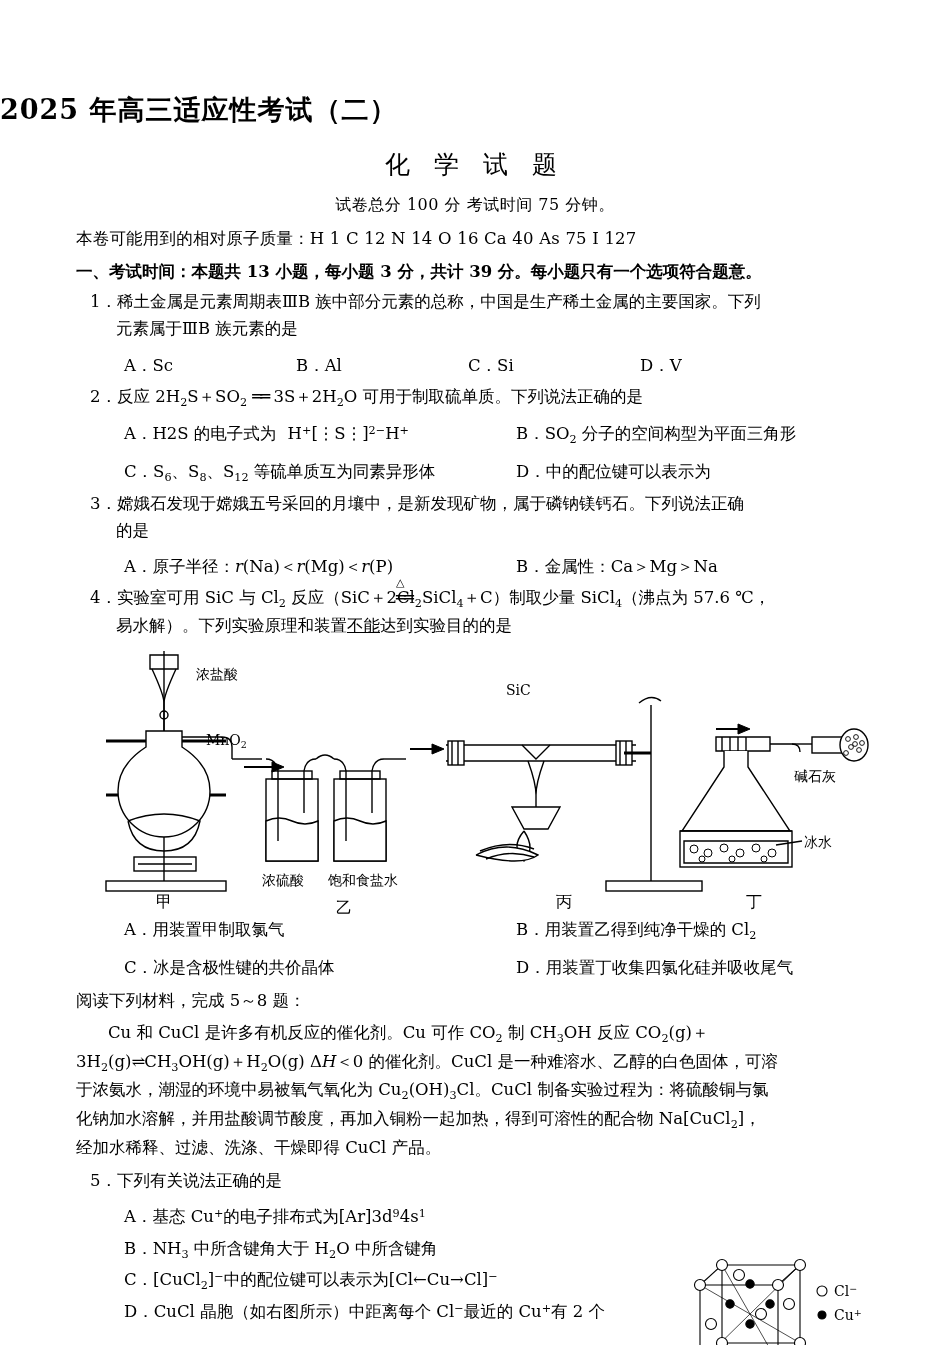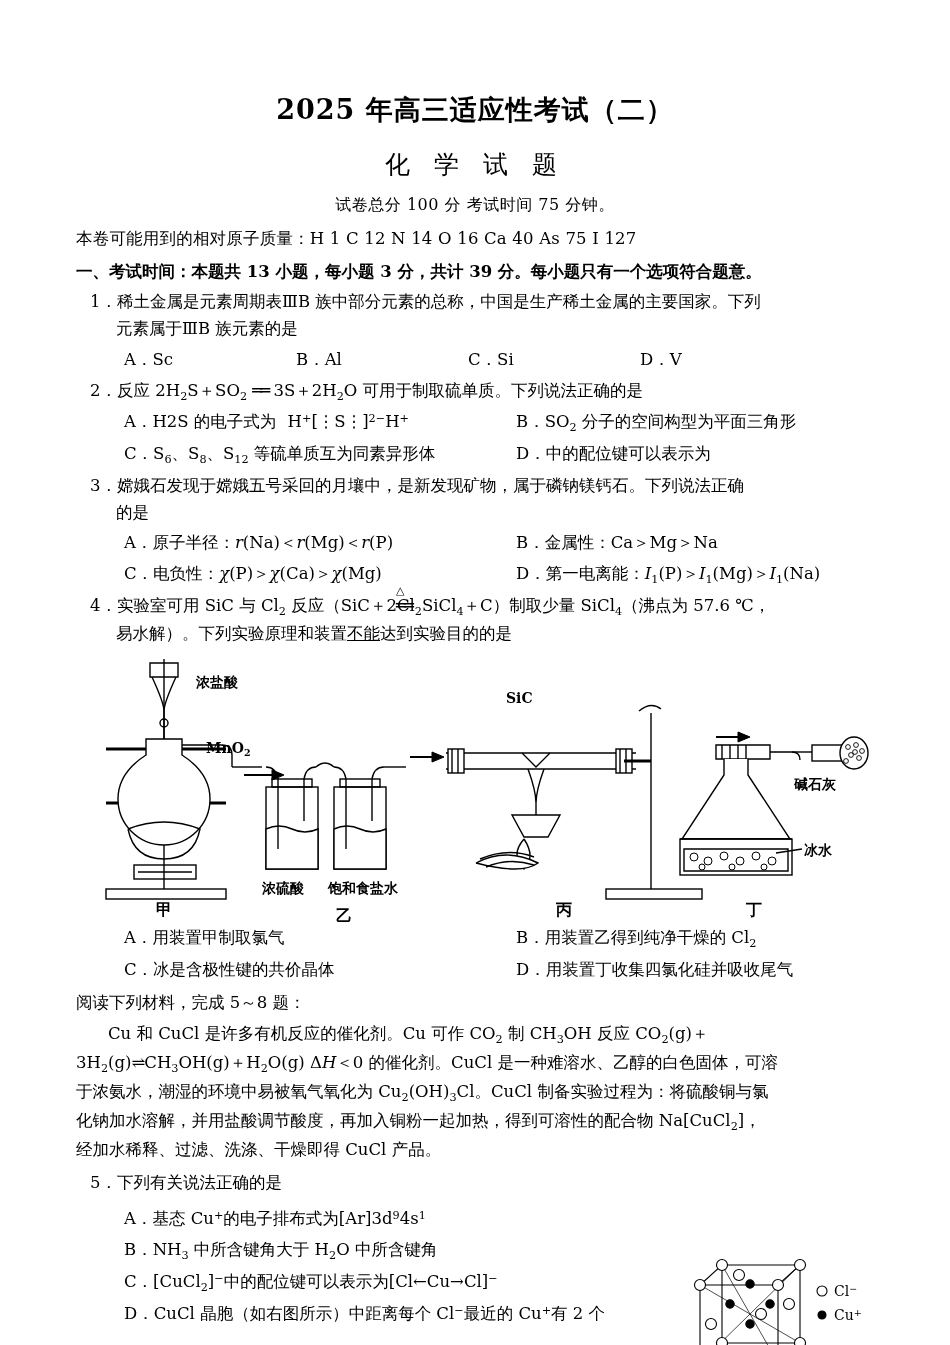--- a/index.html
+++ b/index.html
@@ -11,21 +11,21 @@
     position:relative;
     overflow:hidden;
   }
   .page{
     position:relative;
     width:950px;height:1345px;
     padding:0;
     box-sizing:border-box;
   }
   .title1{
-    text-align:center;
+    text-align:left;
     font-size:27px;
     font-weight:bold;
     letter-spacing:1px;
     margin-top:92px;
     font-family:"DejaVu Serif","Liberation Serif",serif;
   }
   .title2{
     text-align:center;
     font-size:25px;
     font-weight:normal;
@@ -56,21 +56,21 @@
     text-indent:0;
   }
   .qtext{
     padding-left:26px;
     text-indent:-26px;
   }
   .indent{padding-left:26px;}
   .opts{
     display:flex;
     padding-left:48px;
-    margin-top:4px;
+    margin-top:10px;
   }
   .opts4 > div{width:172px;}
   .opts2b > div:first-child{width:392px;}
   sub{font-size:68%;vertical-align:-0.32em;}
   sup{font-size:68%;vertical-align:0.45em;}
   i{font-family:"DejaVu Serif","Liberation Serif",serif;}
   .mat{
     margin-top:4px;
     text-align:justify;
     text-justify:inter-ideograph;
@@ -78,21 +78,20 @@
   }
   .mat .first{text-indent:32px;}
   .fig-wrap{
     position:relative;
     height:268px;
     margin-top:6px;
   }
   .fig-label{
     position:absolute;
     font-size:14px;
-    font-weight:bold;
   }
   .cell-wrap{
     position:absolute;
     right:78px;
     top:1163px;
     width:190px;
     height:120px;
   }
   .eqline{white-space:nowrap;}
   .ovl{position:relative;display:inline-block;}
@@ -157,28 +156,20 @@
     <div class="q">
       <div class="qtext" style="padding-left:40px;text-indent:-26px;">
         <span>3．</span><span>嫦娥石发现于嫦娥五号采回的月壤中，是新发现矿物，属于磷钠镁钙石。下列说法正确</span>
       </div>
       <div class="indent" style="padding-left:40px;">的是</div>
       <div class="opts opts2b">
         <div>
           <span>A．原子半径：</span><i>r</i>(Na)＜<i>r</i>(Mg)＜<i>r</i>(P)
         </div>
         <div>B．金属性：Ca＞Mg＞Na</div>
-      </div>
-      <div class="opts opts2b">
-        <div>
-          <span>C．电负性：</span><i>χ</i>(P)＞<i>χ</i>(Ca)＞<i>χ</i>(Mg)
-        </div>
-        <div>
-          <span>D．第一电离能：</span><i>I</i><sub>1</sub>(P)＞<i>I</i><sub>1</sub>(Mg)＞<i>I</i><sub>1</sub>(Na)
-        </div>
       </div>
     </div>
 
     <div class="q">
       <div class="qtext" style="padding-left:40px;text-indent:-26px;">
         <span>4．</span><span class="eqline">实验室可用 SiC 与 Cl<sub>2</sub> 反应（SiC＋2Cl<sub>2</sub><span class="ovl"><span class="top">△</span><span style="letter-spacing:-2px;">══</span></span>SiCl<sub>4</sub>＋C）制取少量 SiCl<sub>4</sub>（沸点为 57.6 ℃，</span>
       </div>
       <div class="indent" style="padding-left:40px;">易水解）。下列实验原理和装置<span style="text-decoration:underline;">不能</span>达到实验目的的是</div>
     </div>
 

